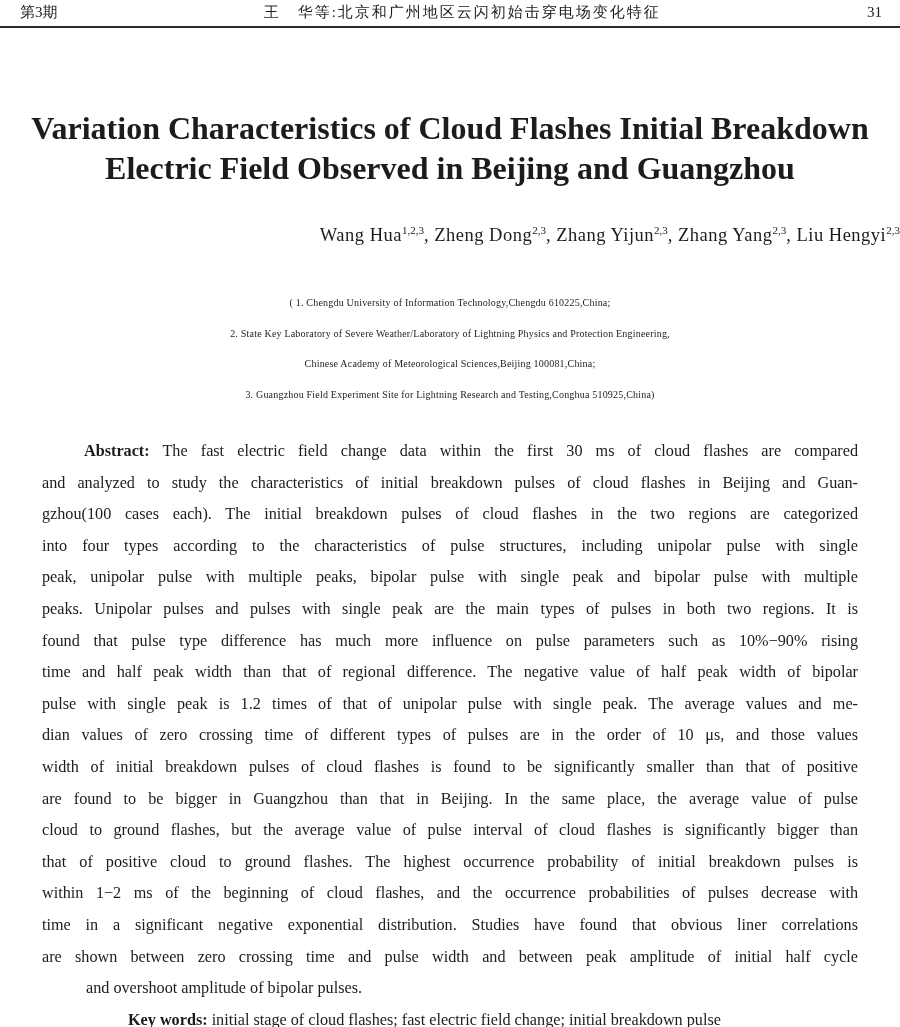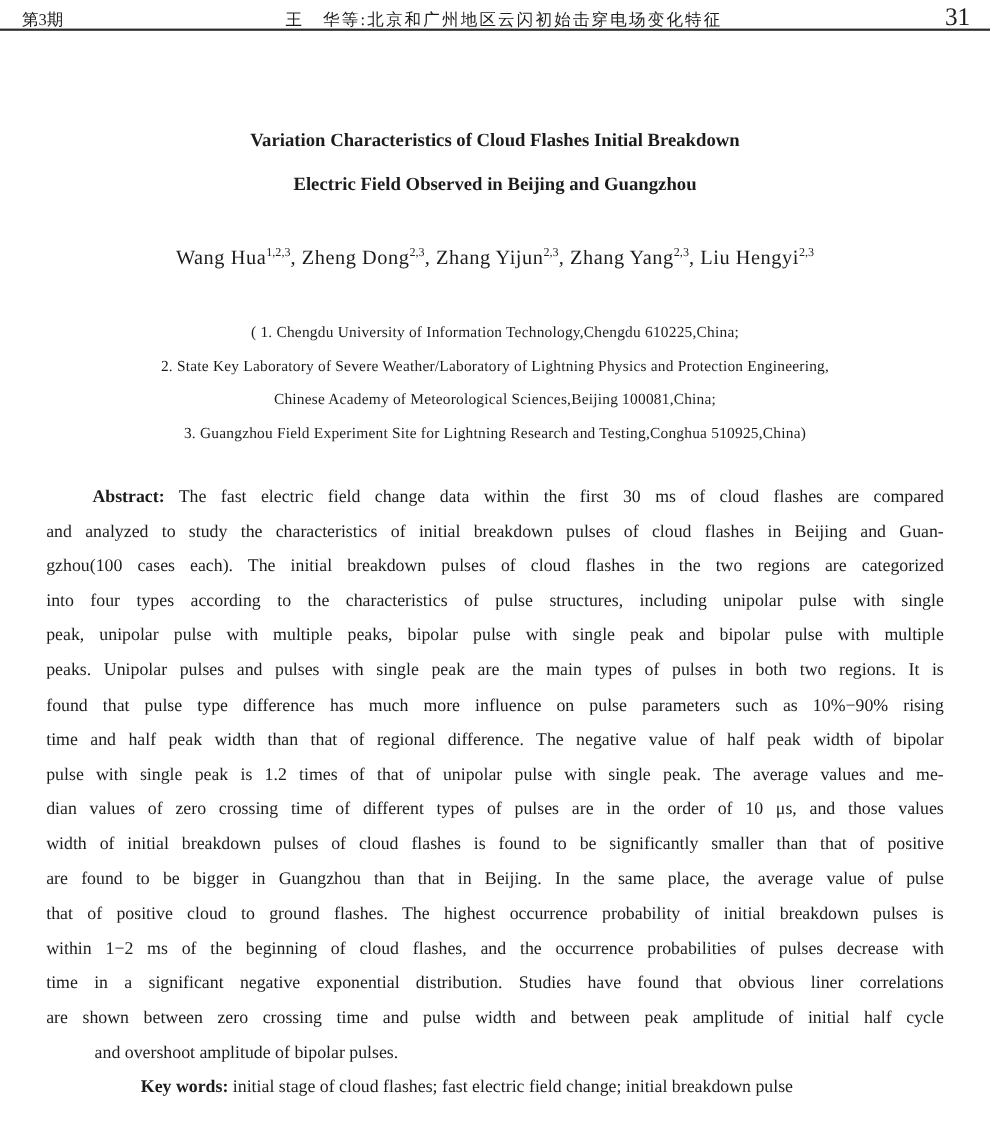--- a/index.html
+++ b/index.html
@@ -11,37 +11,37 @@
     position: relative;
     overflow: hidden;
   }
   .running-header {
     position: absolute; top: 3px; left: 20px; right: 18px;
     display: flex; justify-content: space-between; align-items: baseline;
     font-size: 15px;
     text-align: center;
   }
   .running-header .center { letter-spacing: 2px; }
-  .running-header .right { font-size: 23px; }
+  .running-header .right { font-size: 15px; }
   .header-rule {
     position: absolute; top: 26px; left: 0; width: 900px;
     border-top: 2px solid #2b2b2b; height: 0;
   }
   .paper-title {
     position: absolute; top: 108px; left: 0; width: 900px;
-    text-align: center; font-weight: bold; font-size: 17px; line-height: 40px;
+    text-align: center; font-weight: bold; font-size: 32px; line-height: 40px;
   }
   .authors-line {
     position: absolute; top: 224px; left: 0; width: 900px;
-    text-align: center; font-size: 18.5px; letter-spacing: 0.5px;
+    text-align: right; font-size: 18.5px; letter-spacing: 0.5px;
   }
   .authors-line sup { font-size: 11px; letter-spacing: 0; }
   .affiliations {
     position: absolute; top: 288px; left: 0; width: 900px;
-    text-align: center; font-size: 14px; line-height: 30.5px;
+    text-align: center; font-size: 10px; line-height: 30.5px;
     letter-spacing: 0.2px;
   }
   .abstract-block {
     position: absolute; top: 436px; left: 42px; width: 816px;
     font-size: 16.2px;
   }
   .jline {
     height: 31.6px; line-height: 31.6px;
     text-align: justify;
     text-align-last: justify;
@@ -93,19 +93,20 @@
   <div class="jline">gzhou(100 cases each). The initial breakdown pulses of cloud flashes in the two regions are categorized</div>
   <div class="jline">into four types according to the characteristics of pulse structures, including unipolar pulse with single</div>
   <div class="jline">peak, unipolar pulse with multiple peaks, bipolar pulse with single peak and bipolar pulse with multiple</div>
   <div class="jline">peaks. Unipolar pulses and pulses with single peak are the main types of pulses in both two regions. It is</div>
   <div class="jline">found that pulse type difference has much more influence on pulse parameters such as 10%−90% rising</div>
   <div class="jline">time and half peak width than that of regional difference. The negative value of half peak width of bipolar</div>
   <div class="jline">pulse with single peak is 1.2 times of that of unipolar pulse with single peak. The average values and me-</div>
   <div class="jline">dian values of zero crossing time of different types of pulses are in the order of 10 μs, and those values</div>
   <div class="jline">width of initial breakdown pulses of cloud flashes is found to be significantly smaller than that of positive</div>
   <div class="jline">are found to be bigger in Guangzhou than that in Beijing. In the same place, the average value of pulse</div>
+  <div class="jline">cloud to ground flashes, but the average value of pulse interval of cloud flashes is significantly bigger than</div>
   <div class="jline">that of positive cloud to ground flashes. The highest occurrence probability of initial breakdown pulses is</div>
   <div class="jline">within 1−2 ms of the beginning of cloud flashes, and the occurrence probabilities of pulses decrease with</div>
   <div class="jline">time in a significant negative exponential distribution. Studies have found that obvious liner correlations</div>
   <div class="jline">are shown between zero crossing time and pulse width and between peak amplitude of initial half cycle</div>
   <div class="jline no-stretch">and overshoot amplitude of bipolar pulses.</div>
   <div class="jline no-stretch indent"><span class="lead-label">Key words:</span> <span>initial stage of cloud flashes; fast electric field change; initial breakdown pulse</span></div>
 </div>
 
 </body></html>

